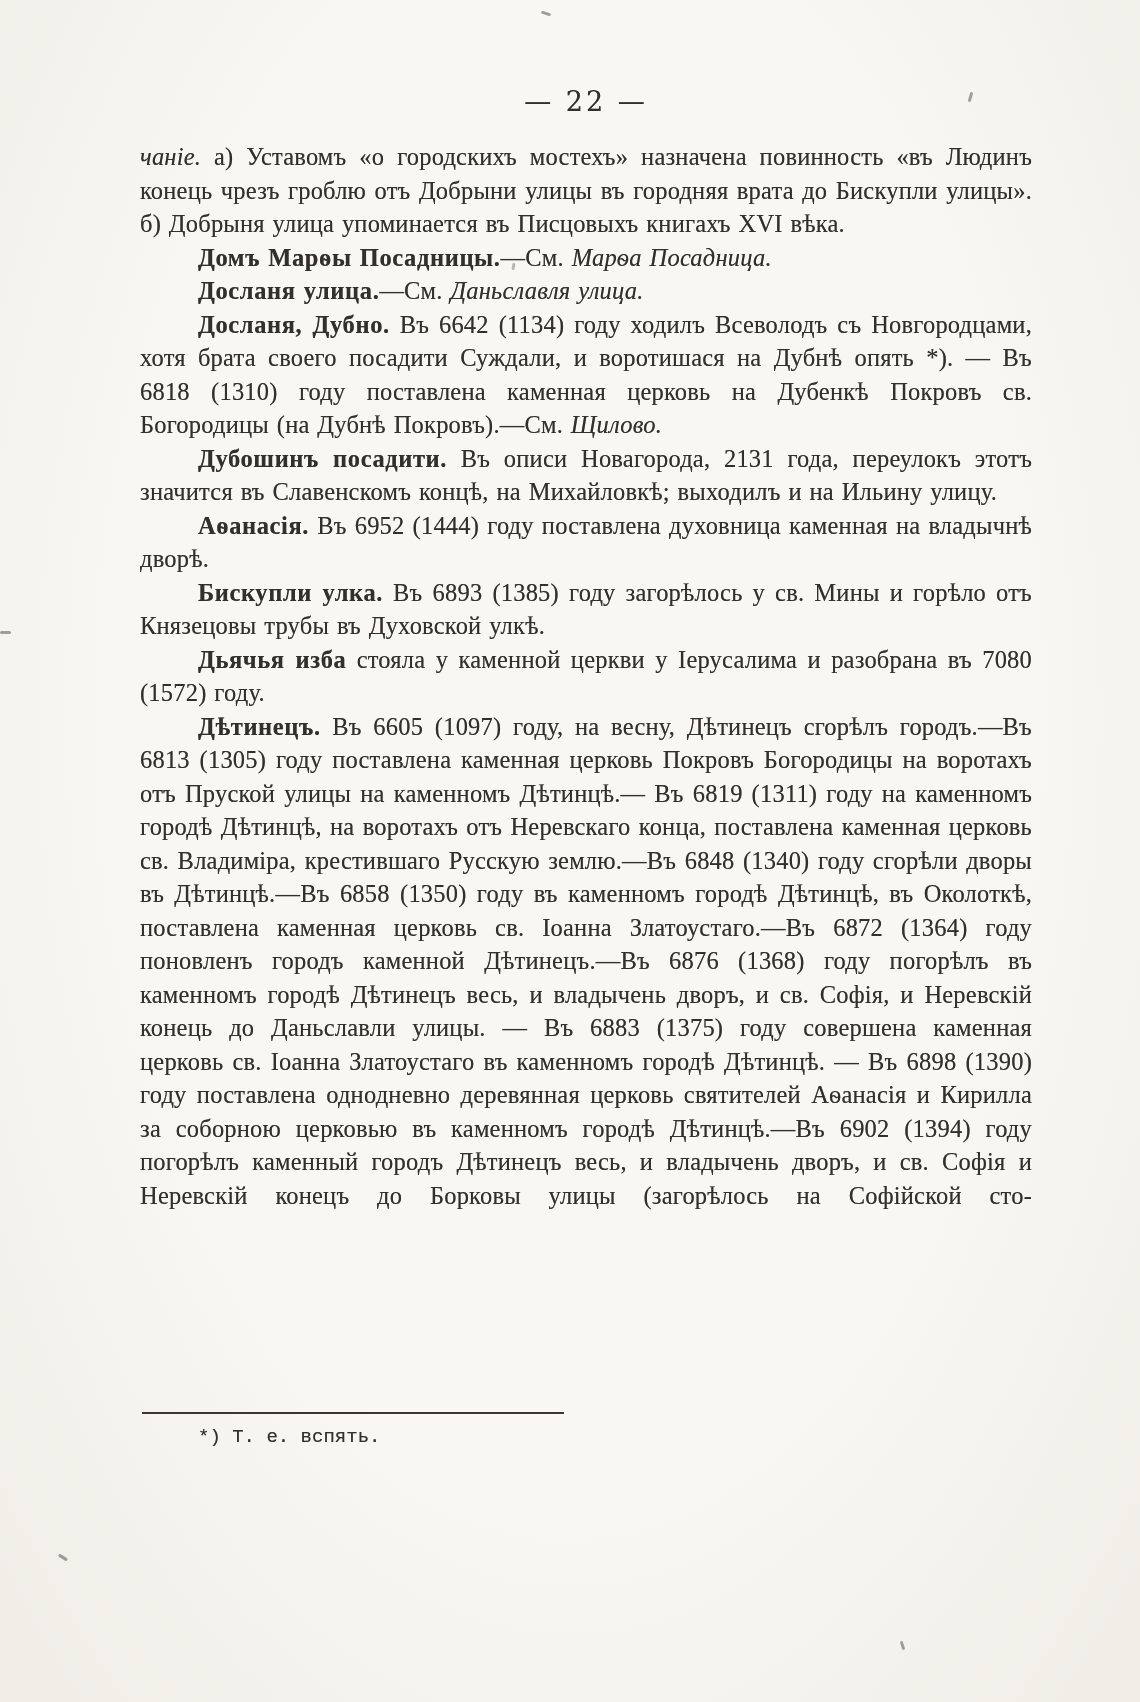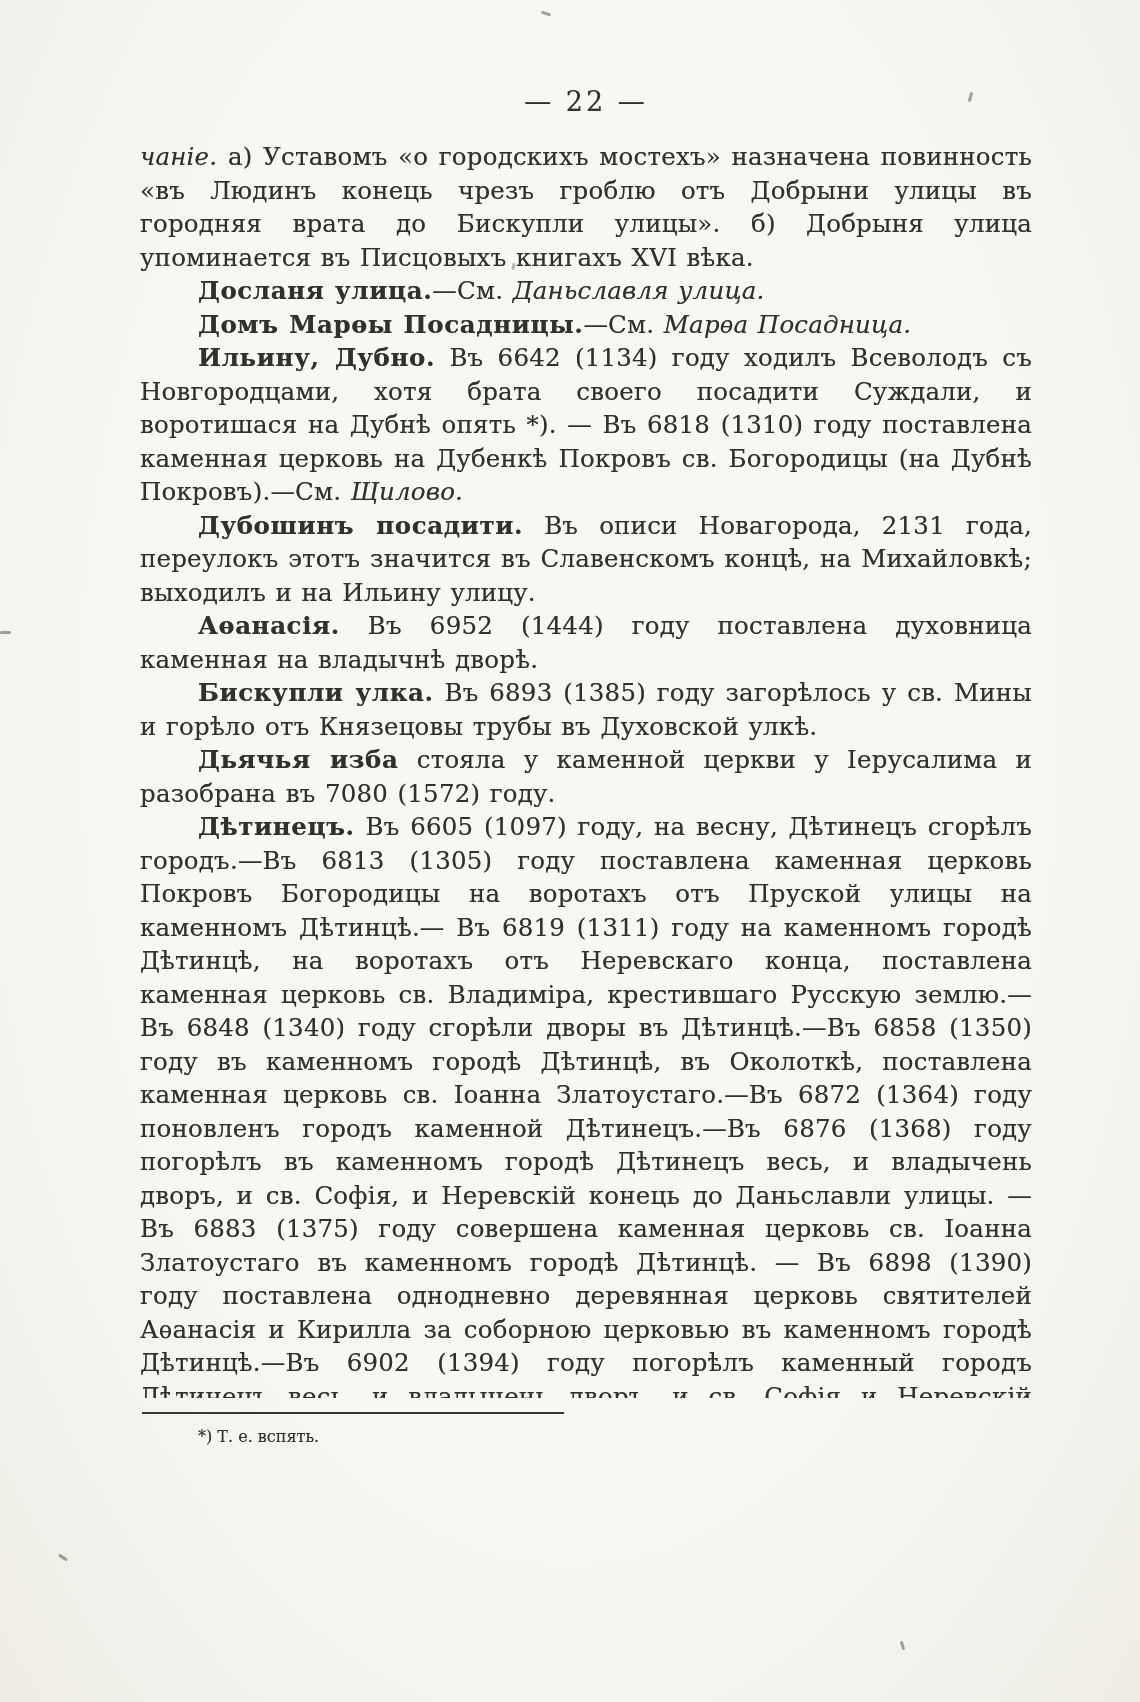--- a/index.html
+++ b/index.html
@@ -38,20 +38,21 @@
     overflow: hidden;
     font-size: 24.5px;
     line-height: 33.5px;
     text-align: justify;
     word-spacing: 1.5px;
     letter-spacing: 0.2px;
     text-shadow: 0 0 0.5px rgba(50,48,42,0.55);
   }
   p.para {
     margin: 0;
+    font-family: Liberation Serif, serif;
   }
   p.para.indent {
     text-indent: 58px;
   }
   p.para.justify-last {
     text-align-last: justify;
   }
   .run-bold {
     font-weight: 700;
     letter-spacing: 0.6px;
@@ -65,24 +66,25 @@
     top: 1412px;
     width: 892px;
   }
   .footnote-rule {
     width: 422px;
     height: 2px;
     background: #3a3732;
     margin: 0 0 9px 2px;
   }
   .footnote {
-    font-size: 16px;
+    font-size: 19px;
     line-height: 28px;
     padding-left: 58px;
     text-shadow: 0 0 0.4px rgba(50,48,42,0.5);
+    font-family: Liberation Mono, monospace;
   }
   
   .speck {
     position: absolute;
     background: #5a564e;
     border-radius: 2px;
     opacity: 0.55;
   }
   .speck.s1 { top: 12px;   left: 541px; width: 10px; height: 3px; transform: rotate(18deg); }
   .speck.s2 { top: 92px;   left: 969px; width: 3px;  height: 10px; transform: rotate(16deg); }
@@ -93,23 +95,23 @@
 </style>
 </head>
 <body>
 
 <div class="page">
 
   <div class="page-number">— 22 —</div>
 
   <div class="text-block">
       <p class="para"><span class="run-italic">чаніе.</span><span class="run-normal"> а) Уставомъ «о городскихъ мостехъ» назначена повинность «въ Людинъ конець чрезъ гроблю отъ Добрыни улицы въ городняя врата до Бискупли улицы». б) Добрыня улица упоминается въ Писцовыхъ книгахъ XVI вѣка.</span></p>
+      <p class="para indent"><span class="run-bold">Домъ Марѳы Посадницы.</span><span class="run-normal">—См. </span><span class="run-italic">Марѳа Посадница.</span></p>
       <p class="para indent"><span class="run-bold">Досланя улица.</span><span class="run-normal">—См. </span><span class="run-italic">Даньславля улица.</span></p>
-      <p class="para indent"><span class="run-bold">Домъ Марѳы Посадницы.</span><span class="run-normal">—См. </span><span class="run-italic">Марѳа Посадница.</span></p>
-      <p class="para indent"><span class="run-bold">Ильину, Дубно.</span><span class="run-normal"> Въ 6642 (1134) году ходилъ Всеволодъ съ Новгородцами, хотя брата своего посадити Суждали, и воротишася на Дубнѣ опять *). — Въ 6818 (1310) году поставлена каменная церковь на Дубенкѣ Покровъ св. Богородицы (на Дубнѣ Покровъ).—См. </span><span class="run-italic">Щилово.</span></p>
+      <p class="para indent"><span class="run-bold">Досланя, Дубно.</span><span class="run-normal"> Въ 6642 (1134) году ходилъ Всеволодъ съ Новгородцами, хотя брата своего посадити Суждали, и воротишася на Дубнѣ опять *). — Въ 6818 (1310) году поставлена каменная церковь на Дубенкѣ Покровъ св. Богородицы (на Дубнѣ Покровъ).—См. </span><span class="run-italic">Щилово.</span></p>
       <p class="para indent"><span class="run-bold">Дубошинъ посадити.</span><span class="run-normal"> Въ описи Новагорода, 2131 года, переулокъ этотъ значится въ Славенскомъ концѣ, на Михайловкѣ; выходилъ и на Ильину улицу.</span></p>
       <p class="para indent"><span class="run-bold">Аѳанасія.</span><span class="run-normal"> Въ 6952 (1444) году поставлена духовница каменная на владычнѣ дворѣ.</span></p>
       <p class="para indent"><span class="run-bold">Бискупли улка.</span><span class="run-normal"> Въ 6893 (1385) году загорѣлось у св. Мины и горѣло отъ Князецовы трубы въ Духовской улкѣ.</span></p>
       <p class="para indent"><span class="run-bold">Дьячья изба</span><span class="run-normal"> стояла у каменной церкви у Іерусалима и разобрана въ 7080 (1572) году.</span></p>
       <p class="para indent justify-last"><span class="run-bold">Дѣтинецъ.</span><span class="run-normal"> Въ 6605 (1097) году, на весну, Дѣтинецъ сгорѣлъ городъ.—Въ 6813 (1305) году поставлена каменная церковь Покровъ Богородицы на воротахъ отъ Пруской улицы на каменномъ Дѣтинцѣ.— Въ 6819 (1311) году на каменномъ городѣ Дѣтинцѣ, на воротахъ отъ Неревскаго конца, поставлена каменная церковь св. Владиміра, крестившаго Русскую землю.—Въ 6848 (1340) году сгорѣли дворы въ Дѣтинцѣ.—Въ 6858 (1350) году въ каменномъ городѣ Дѣтинцѣ, въ Околоткѣ, поставлена каменная церковь св. Іоанна Златоустаго.—Въ 6872 (1364) году поновленъ городъ каменной Дѣтинецъ.—Въ 6876 (1368) году погорѣлъ въ каменномъ городѣ Дѣтинецъ весь, и владычень дворъ, и св. Софія, и Неревскій конець до Даньславли улицы. — Въ 6883 (1375) году совершена каменная церковь св. Іоанна Златоустаго въ каменномъ городѣ Дѣтинцѣ. — Въ 6898 (1390) году поставлена однодневно деревянная церковь святителей Аѳанасія и Кирилла за соборною церковью въ каменномъ городѣ Дѣтинцѣ.—Въ 6902 (1394) году погорѣлъ каменный городъ Дѣтинецъ весь, и владычень дворъ, и св. Софія и Неревскій конецъ до Борковы улицы (загорѣлось на Софійской сто-</span></p>
     </div>
 
   <div class="footnote-area">
     <div class="footnote-rule"></div>
     <div class="footnote">*) Т. е. вспять.</div>

